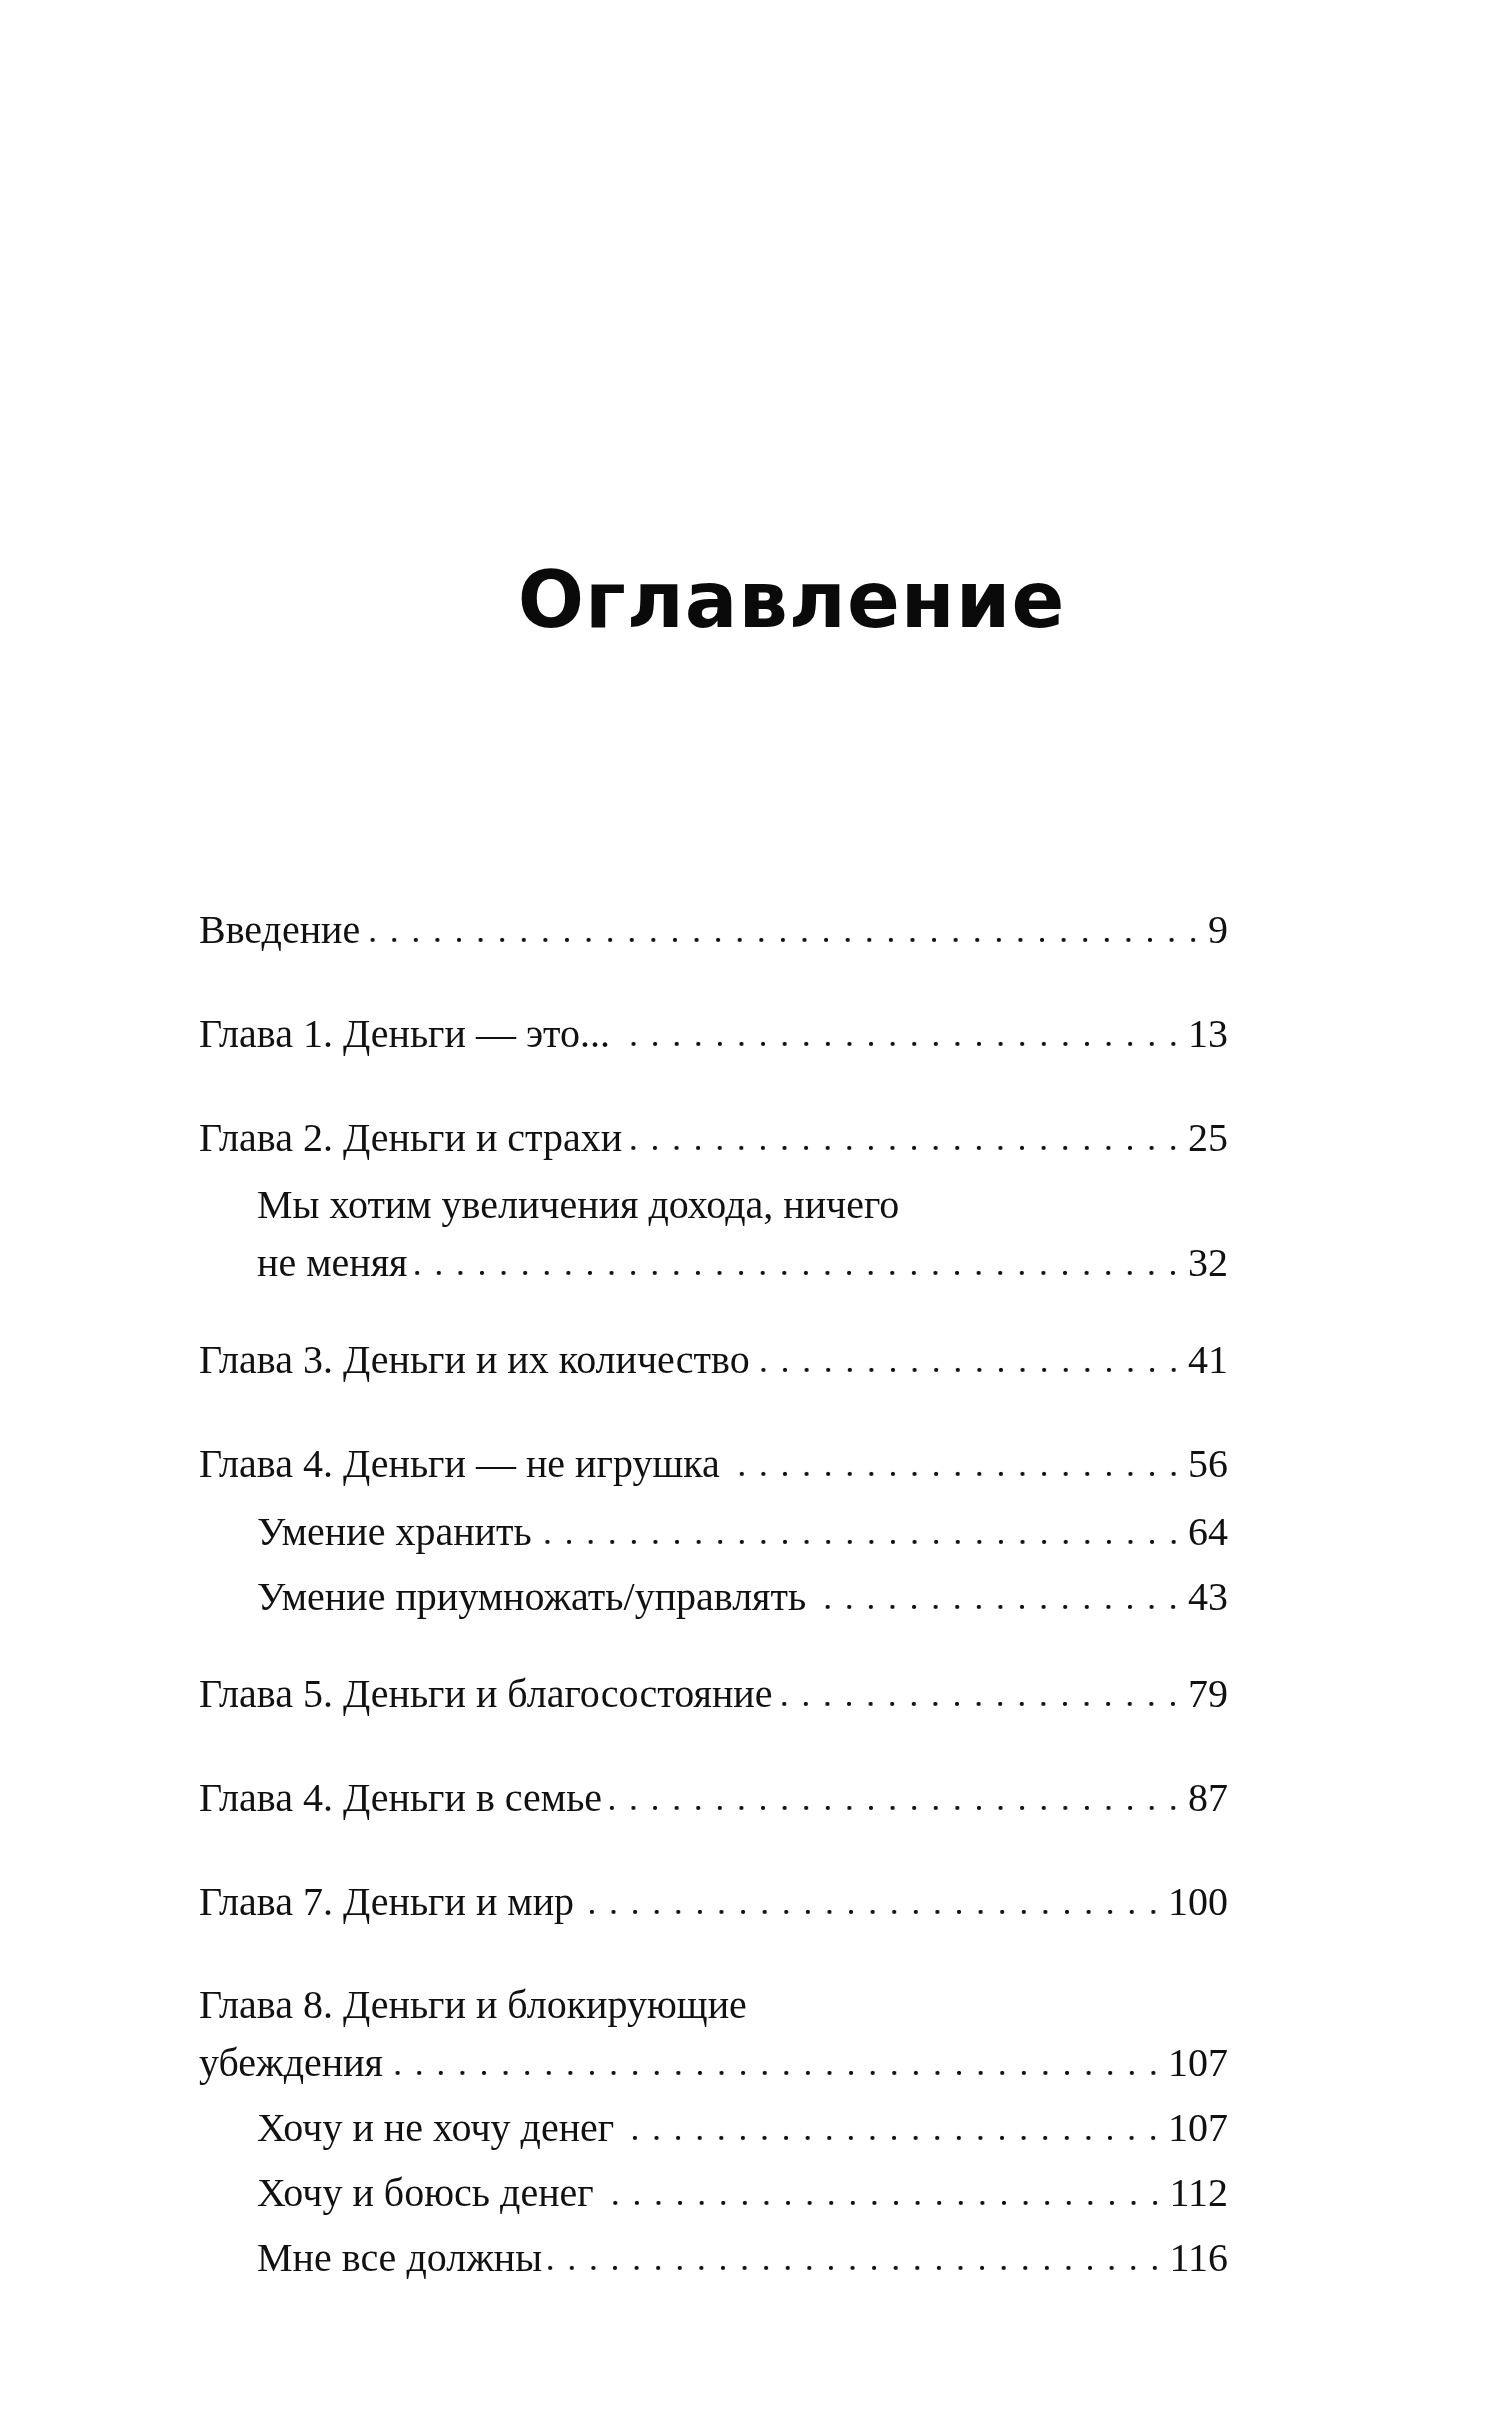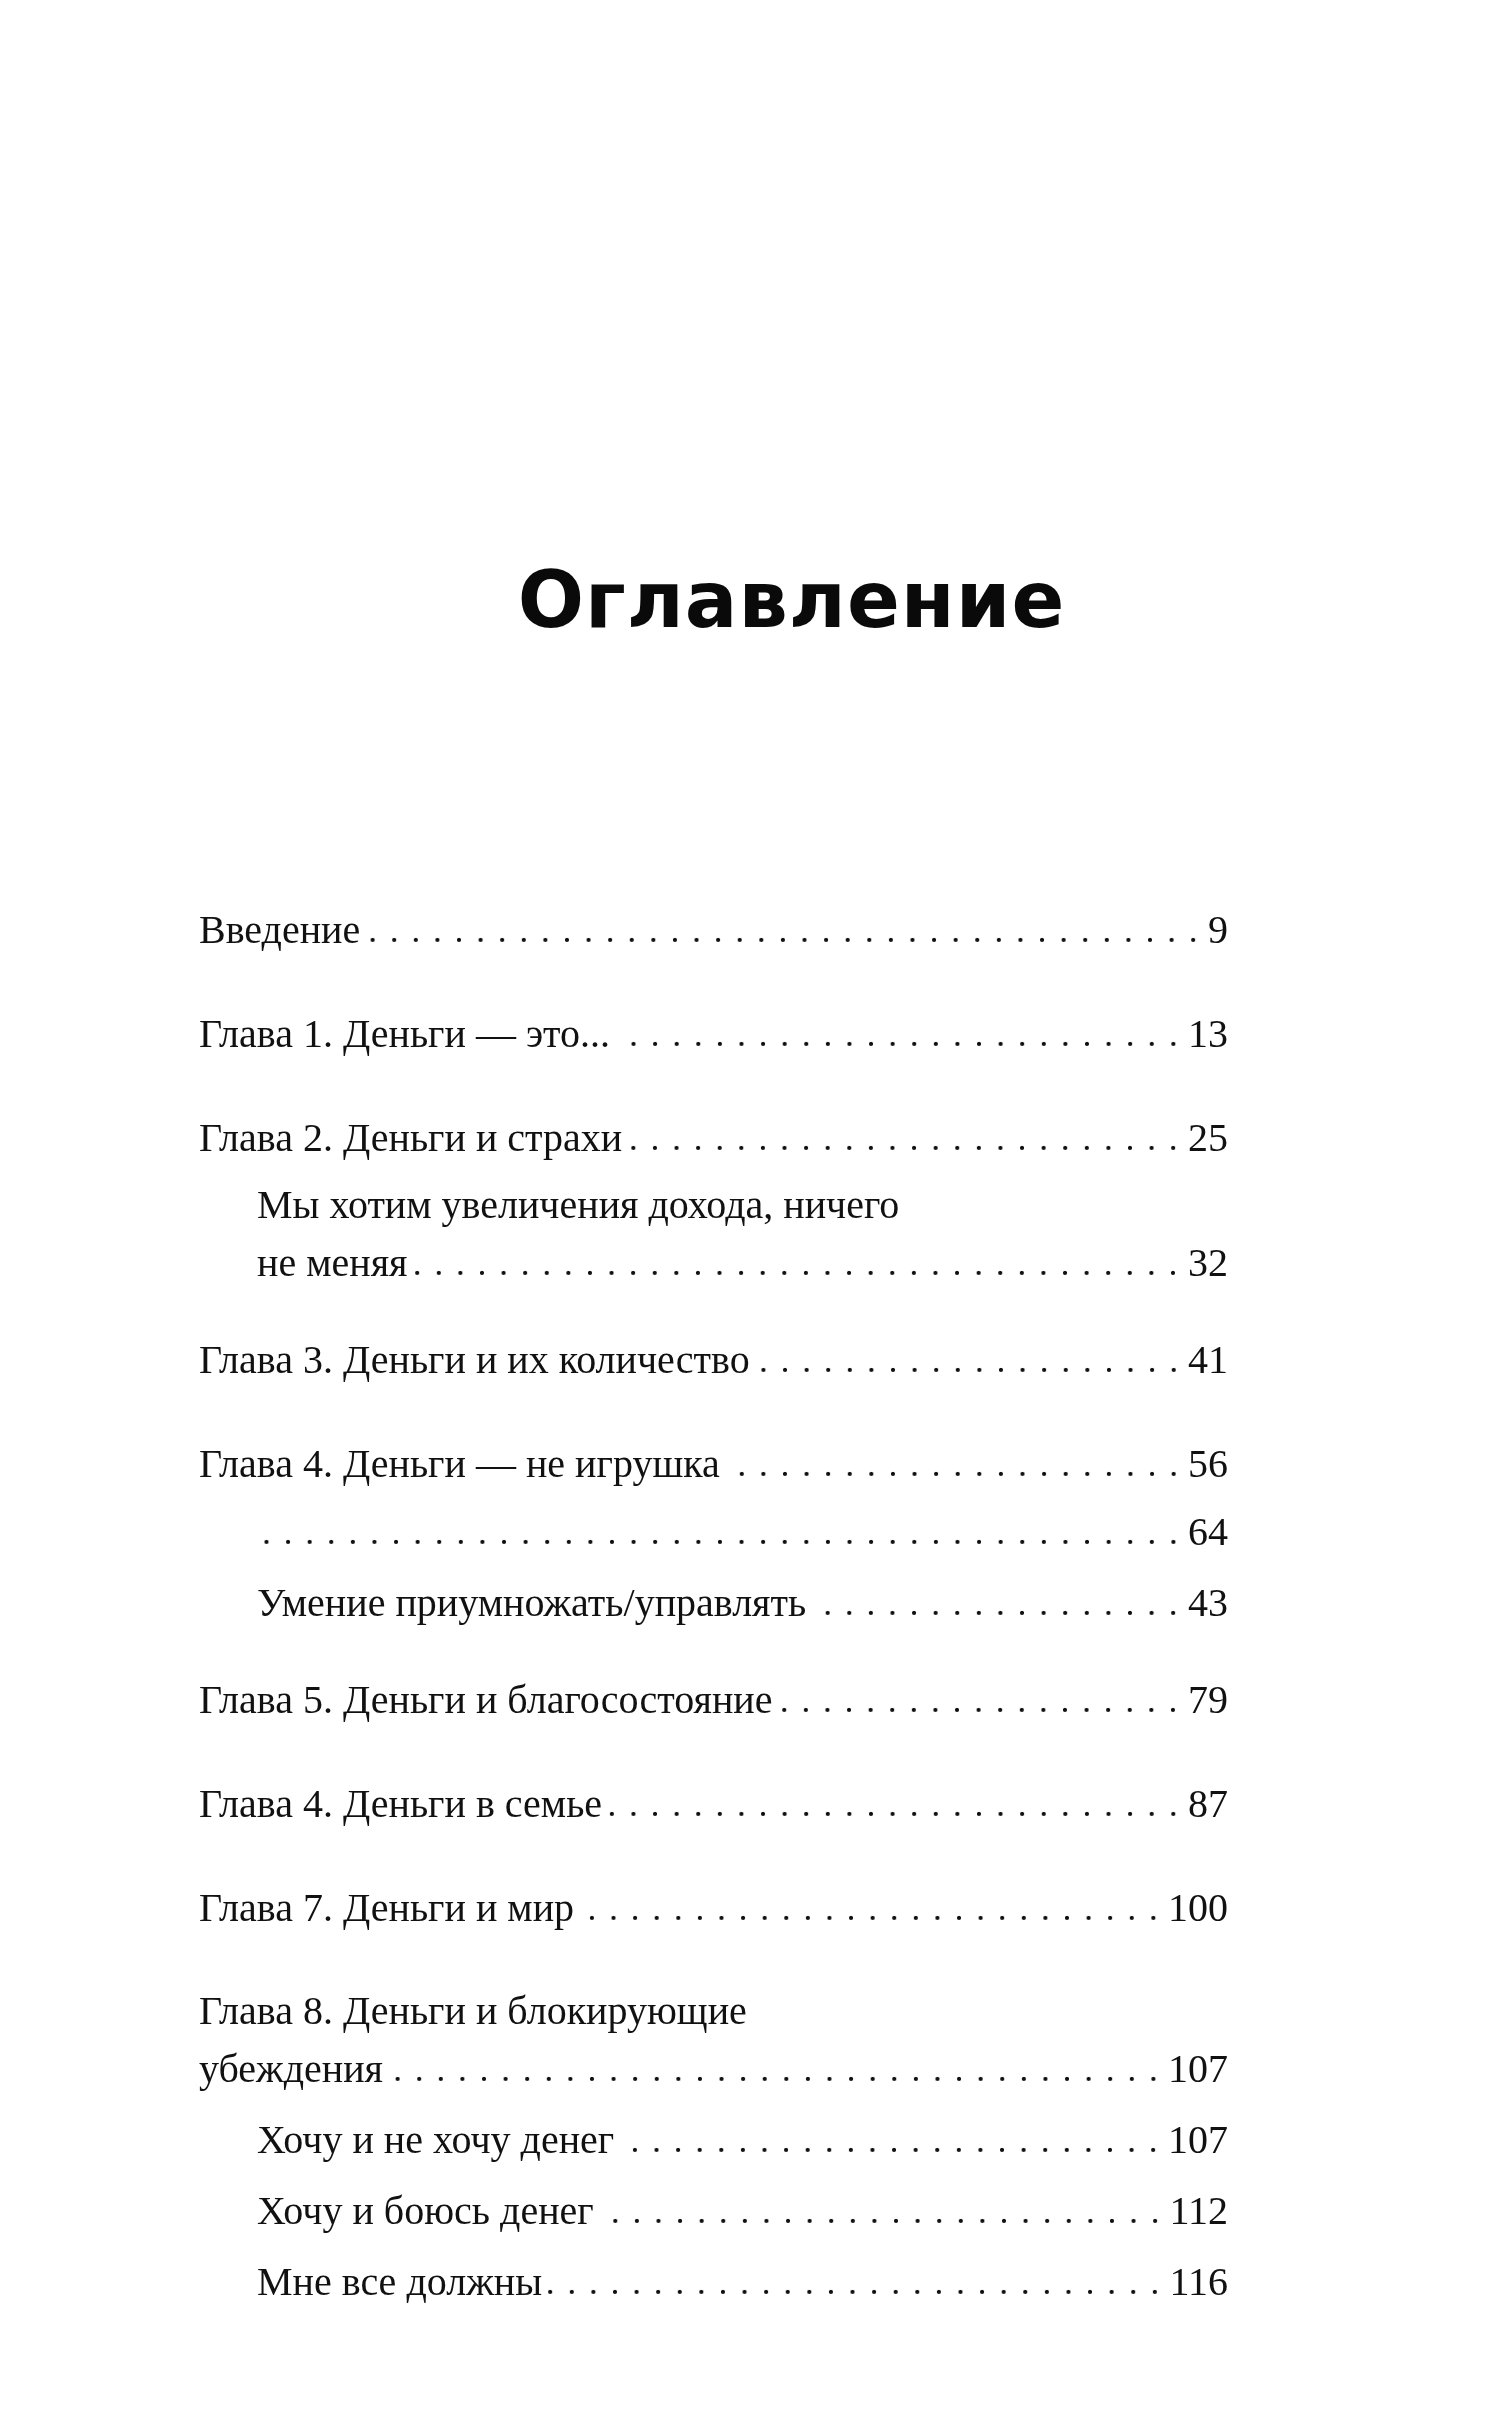--- a/index.html
+++ b/index.html
@@ -40,21 +40,21 @@
       color: #111111;
     }
     .toc-entry {
       display: block;
       position: relative;
       text-decoration: none;
       color: inherit;
     }
     .toc-entry.level-1 { margin-top: 45px; }
     .toc-entry.level-1.first { margin-top: 0; }
-    .toc-entry.level-2 { margin-top: 12px; padding-left: 58px; }
+    .toc-entry.level-2 { margin-top: 6px; padding-left: 58px; }
     .toc-entry.level-2.after-chapter { margin-top: 9px; }
     .toc-entry.level-1.after-sub { margin-top: 38px; }
     .pre-line {
       display: block;
       line-height: 57px;
       height: 57px;
       white-space: nowrap;
     }
     .row {
       display: flex;
@@ -134,20 +134,21 @@
   <a class="toc-entry level-1">
     <div class="row">
       <span class="title-text">Глава 4. Деньги — не игрушка</span>
       <span class="leader"></span>
       <span class="page-num">56</span>
     </div>
   </a>
 
   <a class="toc-entry level-2 after-chapter">
     <div class="row">
+      <span class="title-text">Умение хранить</span>
       <span class="leader"></span>
       <span class="page-num">64</span>
     </div>
   </a>
 
   <a class="toc-entry level-2">
     <div class="row">
       <span class="title-text">Умение приумножать/управлять</span>
       <span class="leader"></span>
       <span class="page-num">43</span>

